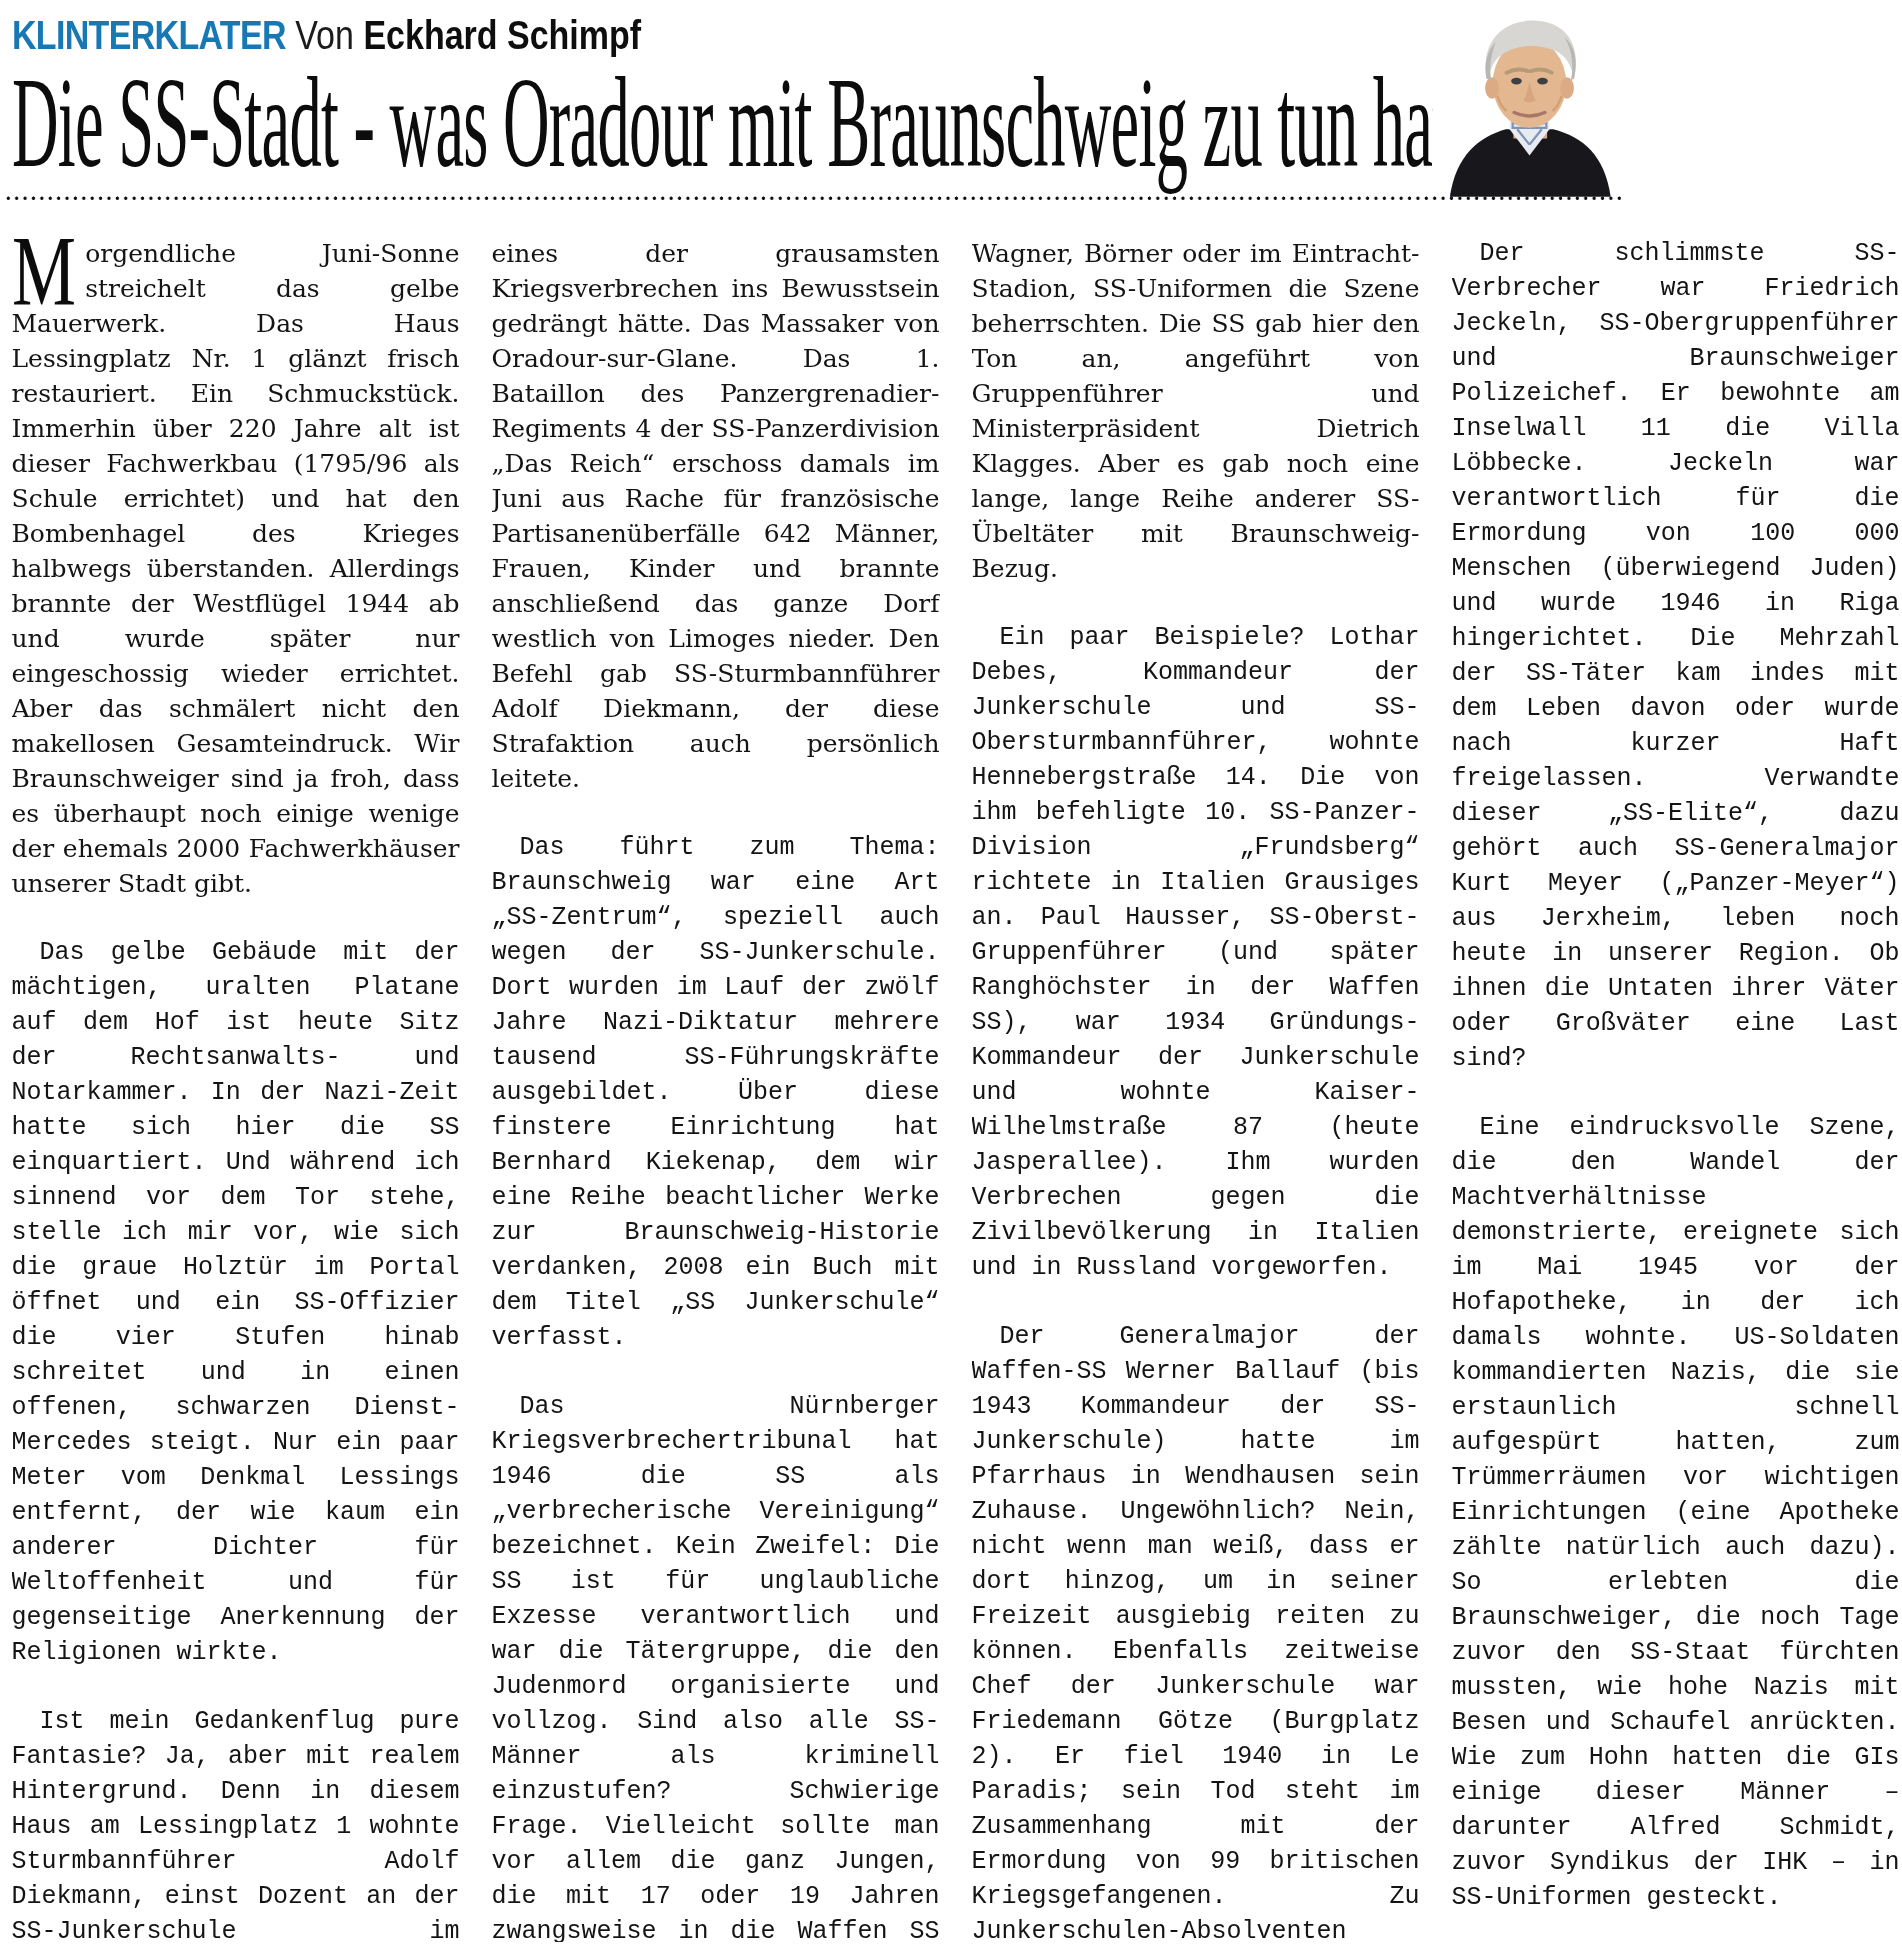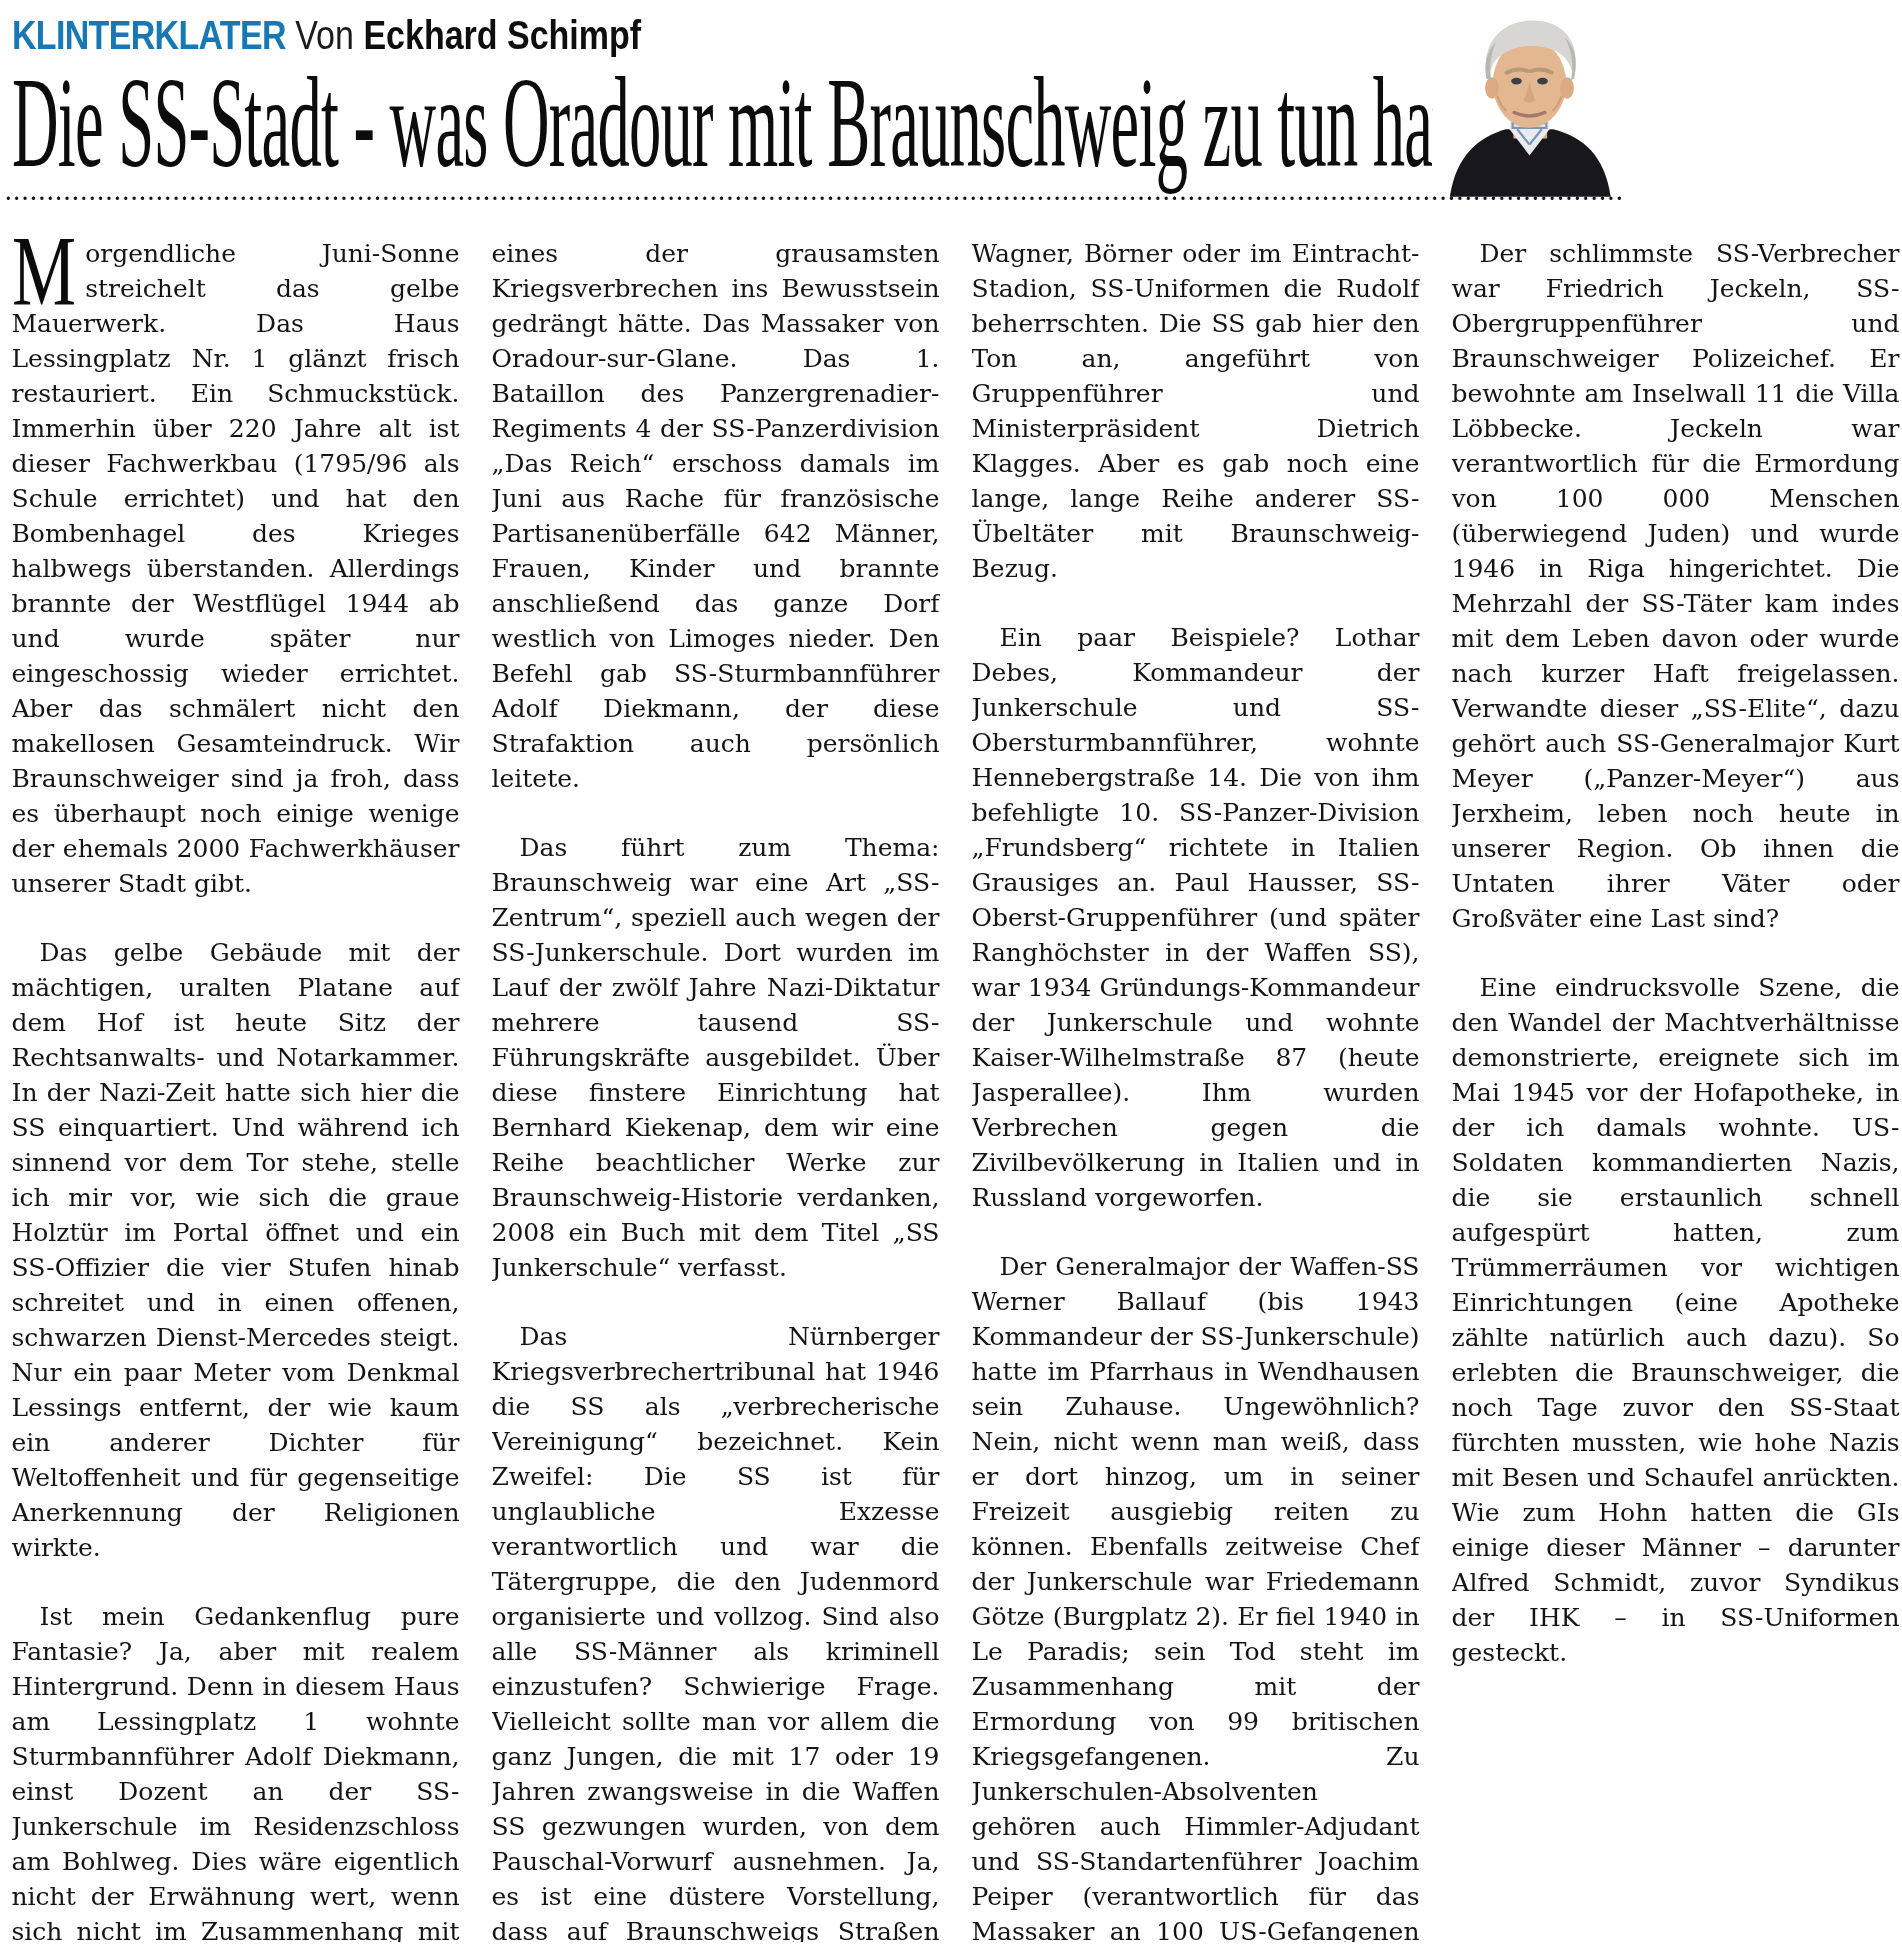--- a/index.html
+++ b/index.html
@@ -29,21 +29,21 @@
         background-image:radial-gradient(circle at 2.3px 2.3px,#101010 1.6px,transparent 2px);
         background-size:8.4px 5.4px;background-repeat:repeat-x;}
 
   
   .columns{position:absolute;top:236px;left:11.5px;width:1879px;height:1706px;
            display:flex;gap:32px;}
   .col{flex:0 0 448px;width:448px;text-align:justify;hyphens:auto;-webkit-hyphens:auto;
        font-size:25px;line-height:35px;overflow:hidden;}
   .col p{margin:0;}
   .col p + p{margin-top:34px;}
-  .col p.indent{text-indent:28px;}
+  .col p.indent{text-indent:28px;font-family:Liberation Mono, monospace;}
   .dropcap{float:left;font-family:"Liberation Serif", serif;font-weight:400;
            font-size:100px;line-height:69px;height:69px;width:66px;
            transform:scaleX(.72);transform-origin:0 78%;margin-right:7.7px;color:#0c0c0c;}
 </style>
 </head>
 <body>
 
 <div class="page">
 
   <div class="kicker">
@@ -94,21 +94,21 @@
         <p><span class="dropcap">M</span>orgendliche Juni-Sonne streichelt das gelbe Mauerwerk. Das Haus Lessingplatz Nr. 1 glänzt frisch restauriert. Ein Schmuckstück. Immerhin über 220 Jahre alt ist dieser Fachwerkbau (1795/96 als Schule errichtet) und hat den Bombenhagel des Krieges halbwegs überstanden. Allerdings brannte der Westflügel 1944 ab und wurde später nur eingeschossig wieder errichtet. Aber das schmälert nicht den makellosen Gesamteindruck. Wir Braunschweiger sind ja froh, dass es überhaupt noch einige wenige der ehemals 2000 Fachwerkhäuser unserer Stadt gibt.</p>
         <p class="indent">Das gelbe Gebäude mit der mächtigen, uralten Platane auf dem Hof ist heute Sitz der Rechtsanwalts- und Notarkammer. In der Nazi-Zeit hatte sich hier die SS einquartiert. Und während ich sinnend vor dem Tor stehe, stelle ich mir vor, wie sich die graue Holztür im Portal öffnet und ein SS-Offizier die vier Stufen hinab schreitet und in einen offenen, schwarzen Dienst-Mercedes steigt. Nur ein paar Meter vom Denkmal Lessings entfernt, der wie kaum ein anderer Dichter für Weltoffenheit und für gegenseitige Anerkennung der Religionen wirkte.</p>
         <p class="indent">Ist mein Gedankenflug pure Fantasie? Ja, aber mit realem Hintergrund. Denn in diesem Haus am Lessingplatz 1 wohnte Sturmbannführer Adolf Diekmann, einst Dozent an der SS-Junkerschule im Residenzschloss am Bohlweg. Dies wäre eigentlich nicht der Erwähnung wert, wenn sich nicht im Zusammenhang mit der Erinnerung an die Landung der Alliierten in der Normandie vor 75 Jahren (D-Day)</p>
       </div>
       <div class="col">
         <p>eines der grausamsten Kriegsverbrechen ins Bewusstsein gedrängt hätte. Das Massaker von Oradour-sur-Glane. Das 1. Bataillon des Panzergrenadier-Regiments 4 der SS-Panzerdivision „Das Reich“ erschoss damals im Juni aus Rache für französische Partisanenüberfälle 642 Männer, Frauen, Kinder und brannte anschließend das ganze Dorf westlich von Limoges nieder. Den Befehl gab SS-Sturmbannführer Adolf Diekmann, der diese Strafaktion auch persönlich leitete.</p>
         <p class="indent">Das führt zum Thema: Braunschweig war eine Art „SS-Zentrum“, speziell auch wegen der SS-Junkerschule. Dort wurden im Lauf der zwölf Jahre Nazi-Diktatur mehrere tausend SS-Führungskräfte ausgebildet. Über diese finstere Einrichtung hat Bernhard Kiekenap, dem wir eine Reihe beachtlicher Werke zur Braunschweig-Historie verdanken, 2008 ein Buch mit dem Titel „SS Junkerschule“ verfasst.</p>
         <p class="indent">Das Nürnberger Kriegsverbrechertribunal hat 1946 die SS als „verbrecherische Vereinigung“ bezeichnet. Kein Zweifel: Die SS ist für unglaubliche Exzesse verantwortlich und war die Tätergruppe, die den Judenmord organisierte und vollzog. Sind also alle SS-Männer als kriminell einzustufen? Schwierige Frage. Vielleicht sollte man vor allem die ganz Jungen, die mit 17 oder 19 Jahren zwangsweise in die Waffen SS gezwungen wurden, von dem Pauschal-Vorwurf ausnehmen. Ja, es ist eine düstere Vorstellung, dass auf Braunschweigs Straßen und im gesellschaftlichen Leben dieser Stadt, etwa im Theater, in Cafés wie Lück,</p>
       </div>
       <div class="col">
-        <p>Wagner, Börner oder im Eintracht-Stadion, SS-Uniformen die Rudolf beherrschten. Die SS gab hier den Ton an, angeführt von Gruppenführer und Ministerpräsident Dietrich Klagges. Aber es gab noch eine lange, lange Reihe anderer SS-Übeltäter mit Braunschweig-Bezug.</p>
+        <p>Wagner, Börner oder im Eintracht-Stadion, SS-Uniformen die Szene beherrschten. Die SS gab hier den Ton an, angeführt von Gruppenführer und Ministerpräsident Dietrich Klagges. Aber es gab noch eine lange, lange Reihe anderer SS-Übeltäter mit Braunschweig-Bezug.</p>
         <p class="indent">Ein paar Beispiele? Lothar Debes, Kommandeur der Junkerschule und SS-Obersturmbannführer, wohnte Hennebergstraße 14. Die von ihm befehligte 10. SS-Panzer-Division „Frundsberg“ richtete in Italien Grausiges an. Paul Hausser, SS-Oberst-Gruppenführer (und später Ranghöchster in der Waffen SS), war 1934 Gründungs-Kommandeur der Junkerschule und wohnte Kaiser-Wilhelmstraße 87 (heute Jasperallee). Ihm wurden Verbrechen gegen die Zivilbevölkerung in Italien und in Russland vorgeworfen.</p>
         <p class="indent">Der Generalmajor der Waffen-SS Werner Ballauf (bis 1943 Kommandeur der SS-Junkerschule) hatte im Pfarrhaus in Wendhausen sein Zuhause. Ungewöhnlich? Nein, nicht wenn man weiß, dass er dort hinzog, um in seiner Freizeit ausgiebig reiten zu können. Ebenfalls zeitweise Chef der Junkerschule war Friedemann Götze (Burgplatz 2). Er fiel 1940 in Le Paradis; sein Tod steht im Zusammenhang mit der Ermordung von 99 britischen Kriegsgefangenen. Zu Junkerschulen-Absolventen gehören auch Himmler-Adjudant und SS-Standartenführer Joachim Peiper (verantwortlich für das Massaker an 100 US-Gefangenen bei Malmedy 1944), SS-Standartenführer Johannes Rudolf Mühlenkamp (nach dem Krieg in Goslar Gastronom, Besitzer mehrerer Ho-</p>
       </div>
       <div class="col">
         <p class="indent">Der schlimmste SS-Verbrecher war Friedrich Jeckeln, SS-Obergruppenführer und Braunschweiger Polizeichef. Er bewohnte am Inselwall 11 die Villa Löbbecke. Jeckeln war verantwortlich für die Ermordung von 100 000 Menschen (überwiegend Juden) und wurde 1946 in Riga hingerichtet. Die Mehrzahl der SS-Täter kam indes mit dem Leben davon oder wurde nach kurzer Haft freigelassen. Verwandte dieser „SS-Elite“, dazu gehört auch SS-Generalmajor Kurt Meyer („Panzer-Meyer“) aus Jerxheim, leben noch heute in unserer Region. Ob ihnen die Untaten ihrer Väter oder Großväter eine Last sind?</p>
         <p class="indent">Eine eindrucksvolle Szene, die den Wandel der Machtverhältnisse demonstrierte, ereignete sich im Mai 1945 vor der Hofapotheke, in der ich damals wohnte. US-Soldaten kommandierten Nazis, die sie erstaunlich schnell aufgespürt hatten, zum Trümmerräumen vor wichtigen Einrichtungen (eine Apotheke zählte natürlich auch dazu). So erlebten die Braunschweiger, die noch Tage zuvor den SS-Staat fürchten mussten, wie hohe Nazis mit Besen und Schaufel anrückten. Wie zum Hohn hatten die GIs einige dieser Männer – darunter Alfred Schmidt, zuvor Syndikus der IHK – in SS-Uniformen gesteckt.</p>
       </div>
     </main>
 
 </div>

